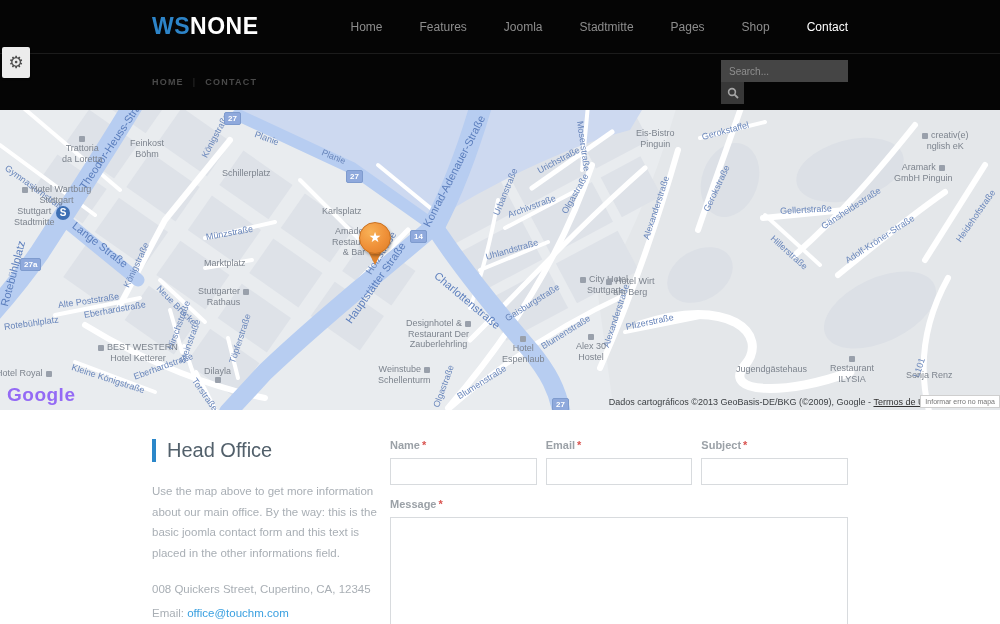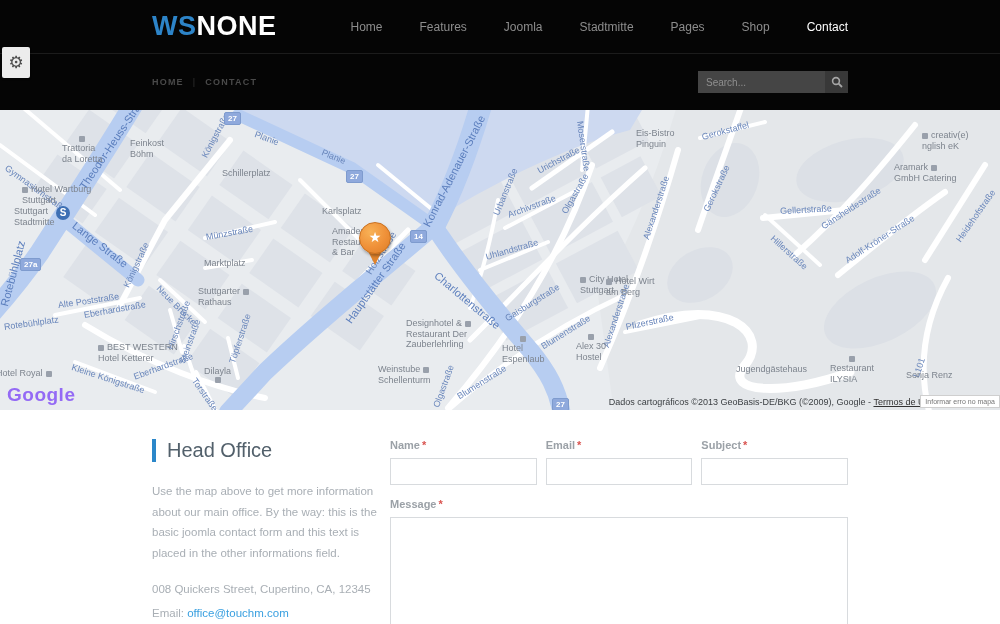--- a/index.html
+++ b/index.html
@@ -7,45 +7,45 @@
   body {
     width:1000px; height:624px; overflow:hidden; position:relative;
     font-family:"Liberation Sans", sans-serif;
   }
   .container { width:696px; margin:0 auto; position:relative; }
 
   
   .site-header { background:#050505; height:110px; position:relative; }
   .header-top { height:54px; border-bottom:1px solid #1c1c1c; }
   .header-top .container { display:flex; align-items:center; justify-content:space-between; height:100%; }
-  .logo { font-size:27px; font-weight:800; letter-spacing:.5px; cursor:pointer; }
+  .logo { font-size:23px; font-weight:800; letter-spacing:.5px; cursor:pointer; }
   .logo .ws { color:#2d84c8; }
   .logo .none { color:#ffffff; }
   .main-nav { display:flex; gap:37px; }
   .nav-item { color:#8d8d8d; font-size:12px; cursor:pointer; }
   .nav-item.active { color:#ffffff; }
 
   .header-sub .container { display:flex; align-items:center; justify-content:space-between; height:56px; }
   .breadcrumb { display:flex; align-items:center; font-size:9px; font-weight:bold; letter-spacing:1.2px; color:#4a4a4a; }
   .crumb { cursor:pointer; }
   .crumb-sep { margin:0 9px; color:#343434; font-weight:normal; }
-  .search-wrap { display:flex; }
+  .search-wrap { display:flex;flex-direction:column; }
   .search-input { width:127px; height:22px; background:#454545; border:none; outline:none; color:#c2c2c2; font-size:10px; padding:0 8px; font-family:"Liberation Sans",sans-serif; }
   .search-input::placeholder { color:#8f8f8f; }
   .search-btn { width:23px; height:22px; background:#383838; border:none; display:flex; align-items:center; justify-content:center; cursor:pointer; }
 
   .gear-btn { position:absolute; left:2px; top:47px; width:28px; height:31px; background:#ececec; border-radius:2px; z-index:40;
     display:flex; align-items:center; justify-content:center; font-size:17px; color:#4d4d4d; cursor:pointer; box-shadow:0 1px 2px rgba(0,0,0,.4); }
 
   
   .map { position:absolute; left:0; top:110px; width:1000px; height:300px; background:#e9ecef; overflow:hidden; cursor:grab; }
   .map svg { position:absolute; left:0; top:0; }
   .map-road-label { position:absolute; font-size:9px; color:#6986bb; white-space:nowrap; transform-origin:0 50%; z-index:3; }
   .map-road-label.arterial { font-size:11px; color:#5b7ebd; }
-  .map-poi-label { position:absolute; font-size:9px; color:#7d848e; text-align:left; line-height:1.18; white-space:nowrap; z-index:3; }
+  .map-poi-label { position:absolute; font-size:9px; color:#7d848e; text-align:center; line-height:1.18; white-space:nowrap; z-index:3; }
   .poi-icon { display:inline-block; width:6px; height:6px; background:#99a0ab; border-radius:1px; vertical-align:middle; }
   .poi-icon.above { display:block; margin:0 auto 1px; }
   .map-badge { position:absolute; background:#8fa9dc; color:#fff; font-size:8px; font-weight:bold; padding:1px 3px; border-radius:2px; border:1px solid #7e9bce; z-index:3; }
   .sbahn { position:absolute; width:14px; height:14px; border-radius:50%; background:#3d6fb4; color:#fff; font-size:10px; font-weight:bold; text-align:center; line-height:14px; z-index:3; }
   .marker { position:absolute; left:359px; top:112px; width:32px; height:32px; border-radius:50%; z-index:6; cursor:pointer;
     background:radial-gradient(circle at 35% 30%, #f8b257, #ef9038 55%, #da7d27); border:1px solid #c9701f; box-shadow:1px 2px 3px rgba(0,0,0,.3); }
   .marker-star { position:absolute; left:0; top:0; right:0; bottom:2px; display:flex; align-items:center; justify-content:center; color:#fff; font-size:14px; }
   .marker-tail { position:absolute; left:368px; top:141px; width:0; height:0; z-index:5;
     border-left:7px solid transparent; border-right:7px solid transparent; border-top:14px solid #e0832c; }
   .map-attribution { position:absolute; right:66px; bottom:3px; font-size:9px; color:#3c4044; z-index:8; }
@@ -329,21 +329,21 @@
       <div class="map-poi-label" style="left: 636px; top: 18px;">
         <div><span>Eis-Bistro</span></div>
         <div><span>Pinguin</span></div>
       </div>
       <div class="map-poi-label" style="left: 922px; top: 20px;">
         <div><span class="poi-icon" style="margin-right: 3px;"></span><span>creativ(e)</span></div>
         <div><span>nglish eK</span></div>
       </div>
       <div class="map-poi-label" style="left: 894px; top: 52px;">
         <div><span>Aramark</span><span class="poi-icon" style="margin-left: 3px;"></span></div>
-        <div><span>GmbH Catering</span></div>
+        <div><span>GmbH Pinguin</span></div>
       </div>
       <div class="map-poi-label" style="left: 830px; top: 246px;">
         <span class="poi-icon above"></span>
         <div><span>Restaurant</span></div>
         <div><span>ILYSIA</span></div>
       </div>
       <div class="map-poi-label" style="left: 736px; top: 254px;">
         <div><span>Jugendgästehaus</span></div>
       </div>
       <div class="map-poi-label" style="left: 906px; top: 260px;">

